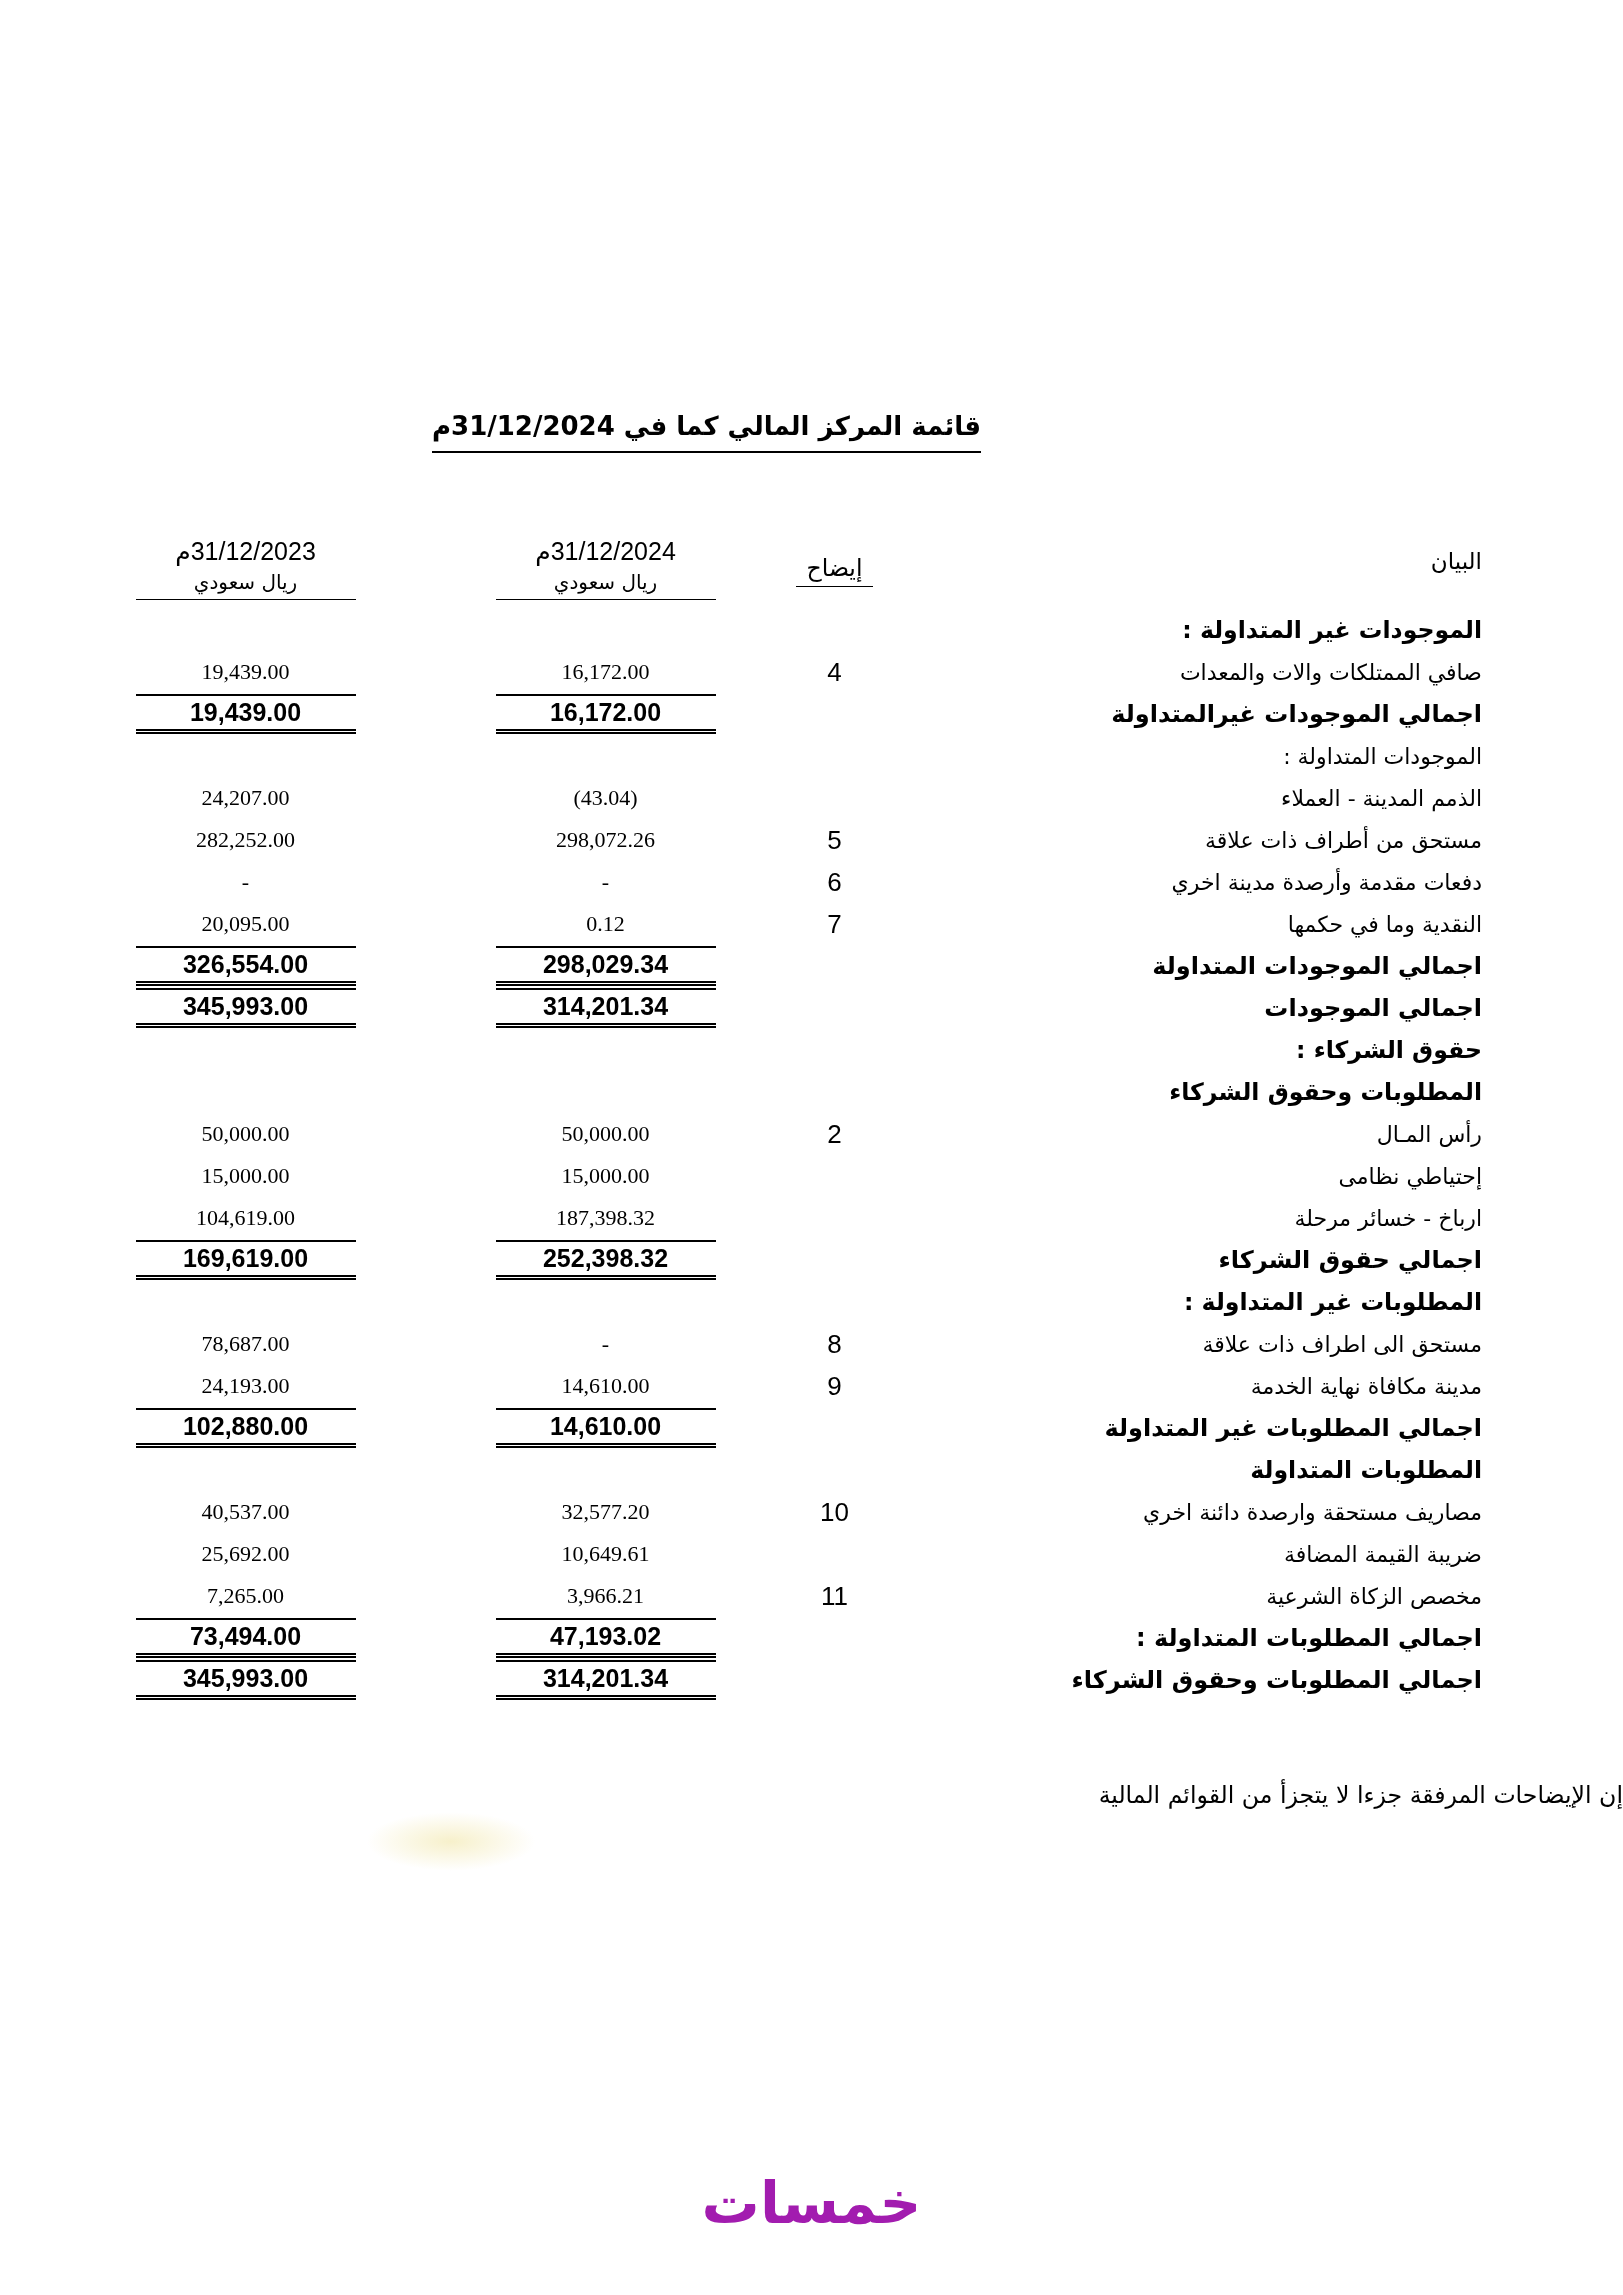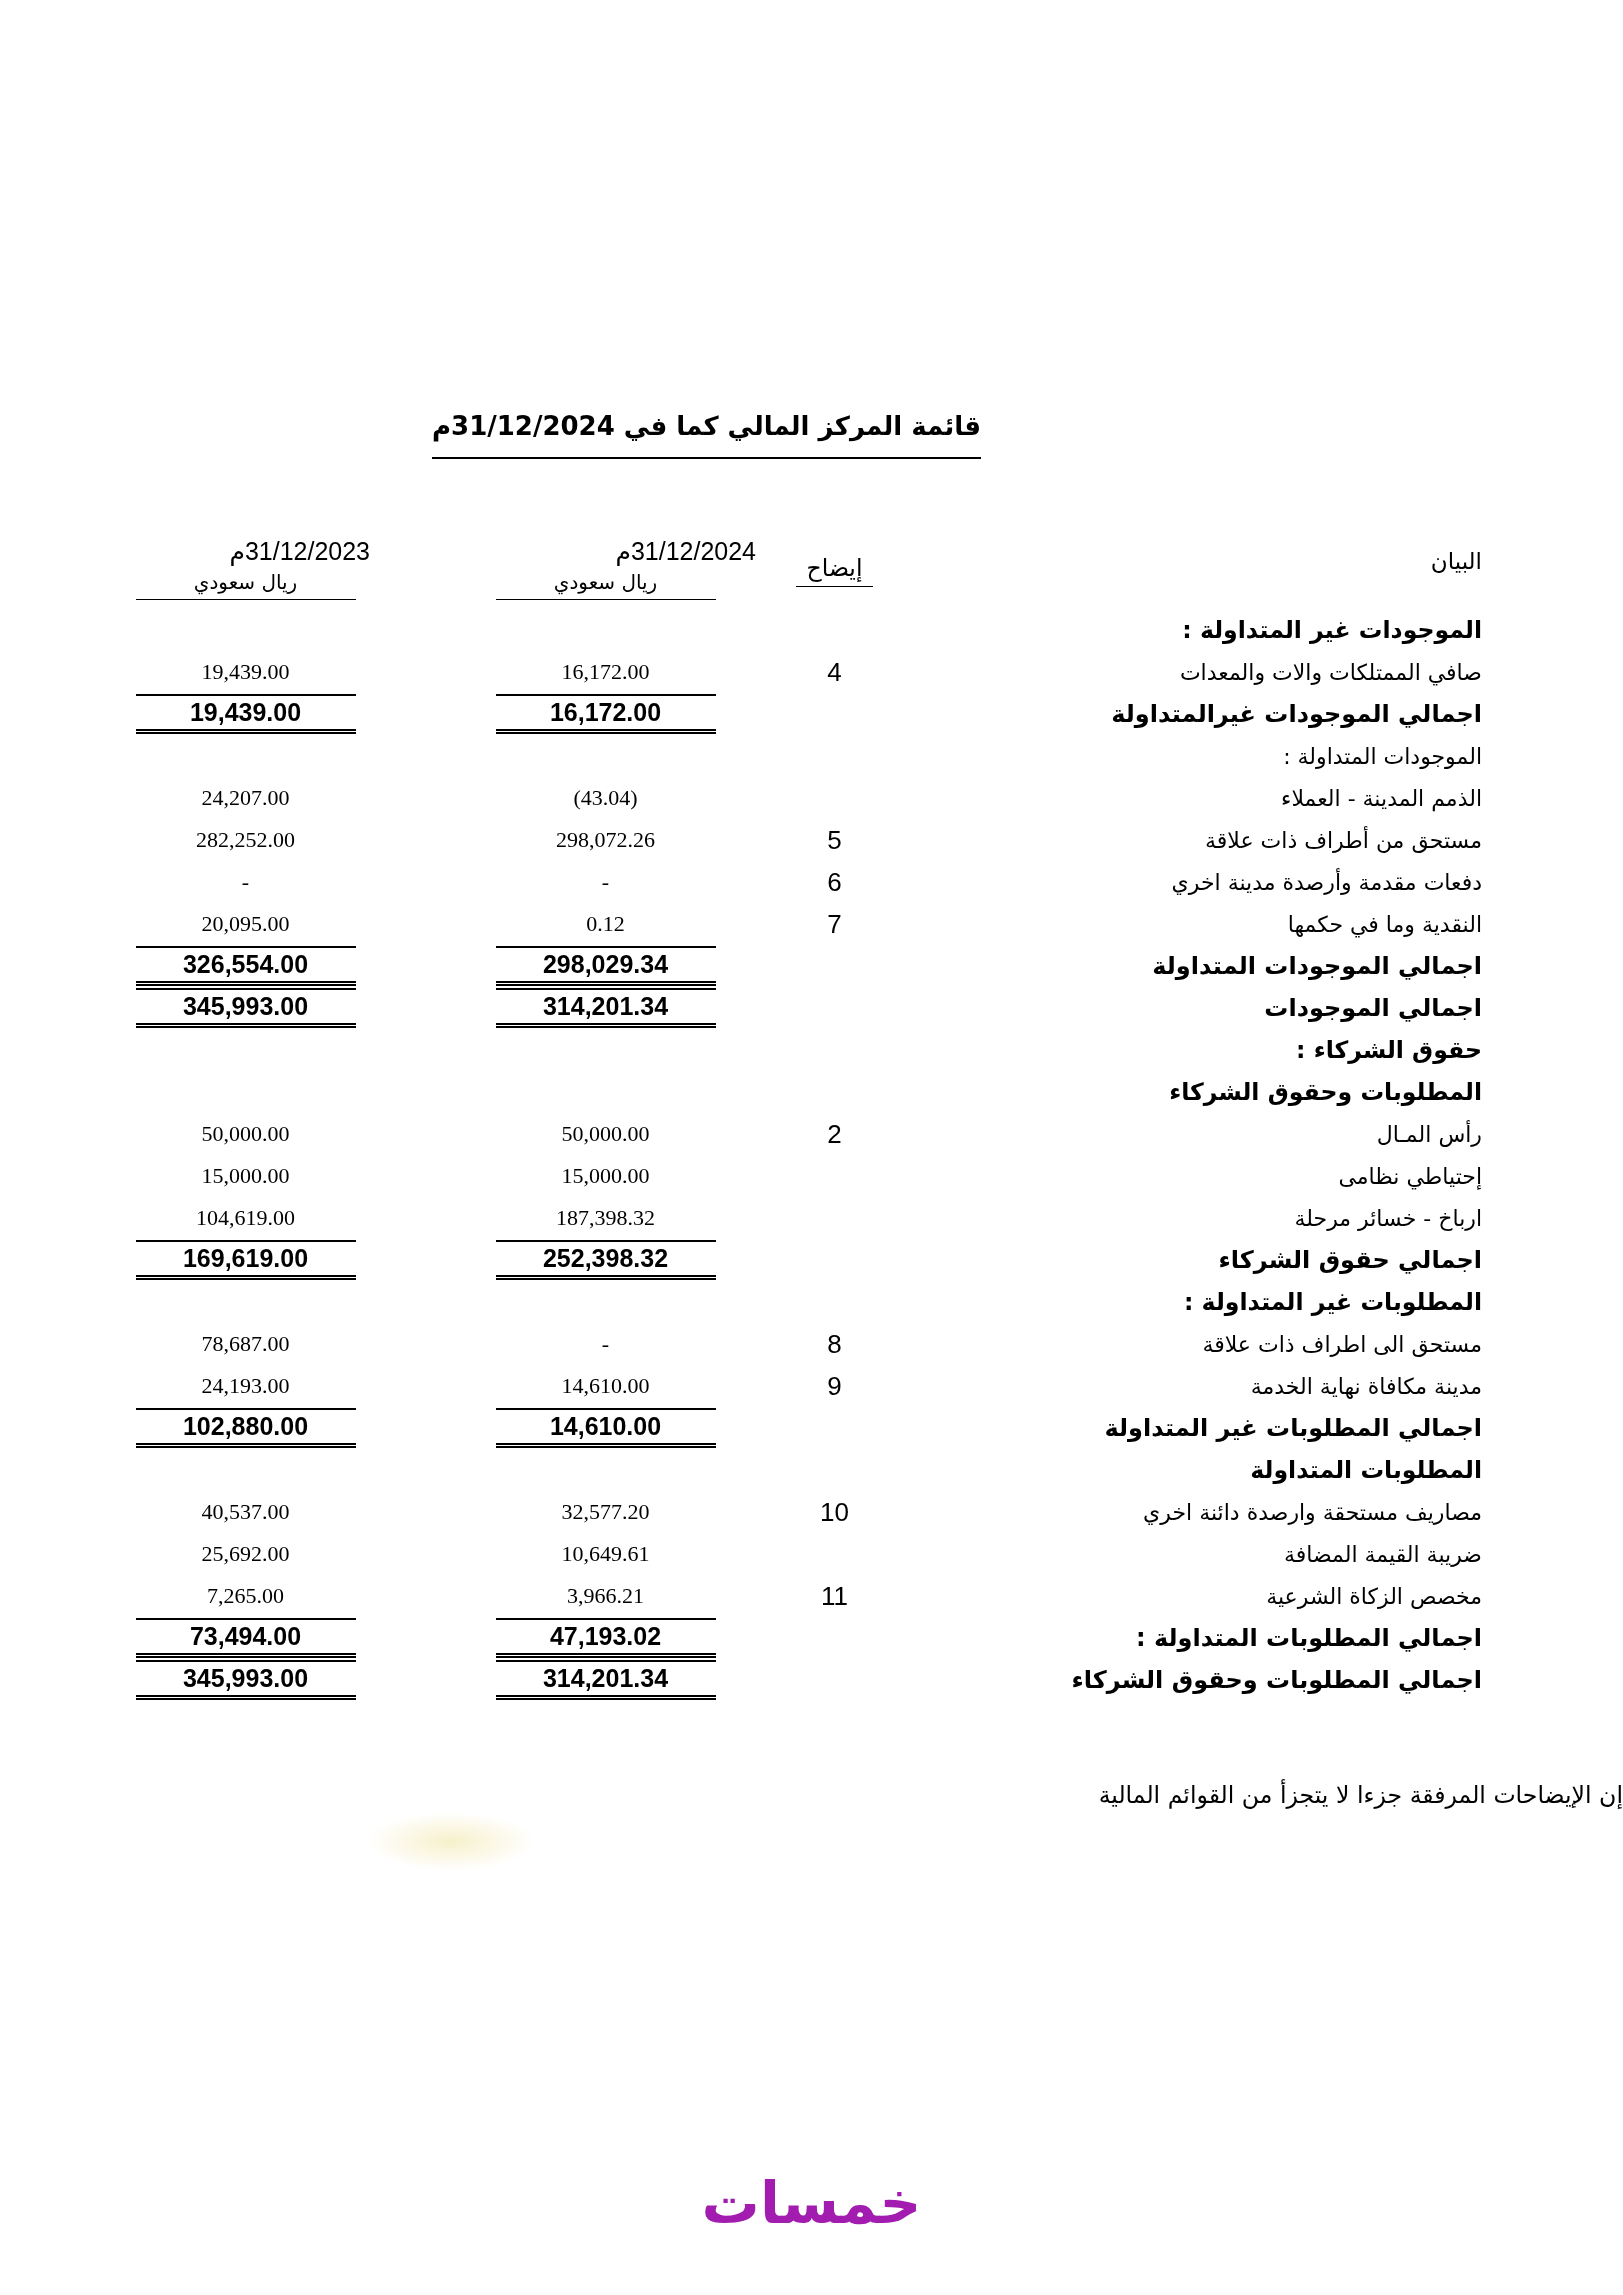--- a/index.html
+++ b/index.html
@@ -4,21 +4,21 @@
 <style>
   *{box-sizing:border-box;}
   html,body{margin:0;padding:0;}
   body{
     width:1623px;height:2295px;position:relative;overflow:hidden;
     background:#ffffff;color:#000;
     font-family:"DejaVu Sans",sans-serif;
   }
   
   .title-wrap{position:absolute;top:411px;left:0;width:100%;text-align:center;direction:rtl;transform:translateX(-105px);}
-  .title{display:inline-block;font-size:26px;font-weight:700;padding-bottom:16px;border-bottom:2px solid #000;}
+  .title{display:inline-block;font-size:26px;font-weight:700;padding-bottom:10px;border-bottom:2px solid #000;}
   
   .sheet{position:absolute;top:520px;right:0;width:100%;direction:rtl;padding-right:141px;}
   .grid-row{display:grid;grid-template-columns:569px 157px 301px 85px 249px;align-items:center;}
   .hdr-row{align-items:end;}
   .c-label{text-align:right;font-size:22px;white-space:nowrap;}
   .c-note{text-align:center;font-size:26px;font-family:"Liberation Sans","DejaVu Sans",sans-serif;}
   .c-val{text-align:center;}
   .c-gap{}
   .num{
     display:inline-block;direction:ltr;unicode-bidi:embed;
@@ -30,21 +30,21 @@
   .row.plain .c-label{font-weight:400;}
   .row.section .c-label{font-weight:700;font-size:23.6px;}
   .row.total .c-label{font-weight:700;font-size:24px;}
   .row.total .num{
     font-family:"Liberation Sans","DejaVu Sans",sans-serif;font-weight:700;font-size:25px;
     border-top:2px solid #000;border-bottom:5.9px double #000;padding:1.3px 5.2px 2.6px;
   }
   
   .hdr-statement{font-size:23px;padding-bottom:26px;}
   .note-hdr{display:inline-block;font-size:23.6px;border-bottom:1.3px solid #000;padding:0 10.5px 3.9px;margin-bottom:13px;}
-  .hdr-date{font-size:25px;padding-top:17px;font-family:"Liberation Sans","DejaVu Sans",sans-serif;text-align:right;}
+  .hdr-date{font-size:25px;padding-top:17px;font-family:"Liberation Sans","DejaVu Sans",sans-serif;}
   .hdr-curr{display:inline-block;font-size:20px;border-bottom:1.3px solid #000;padding:3.9px 0 5.2px;min-width:220px;}
   
   .footer{position:absolute;top:1781px;left:0;width:100%;direction:rtl;font-size:23.6px;}
   .smudge{position:absolute;top:1812px;left:366px;width:170px;height:59px;border-radius:50%;
     background:radial-gradient(ellipse at center,rgba(240,228,160,.55),rgba(240,228,160,0) 70%);}
   .watermark{position:absolute;top:2169px;left:0;width:100%;text-align:center;direction:rtl;
     font-size:58px;font-weight:700;color:#a21caf;letter-spacing:2px;}
 </style>
 </head>
 <body>

